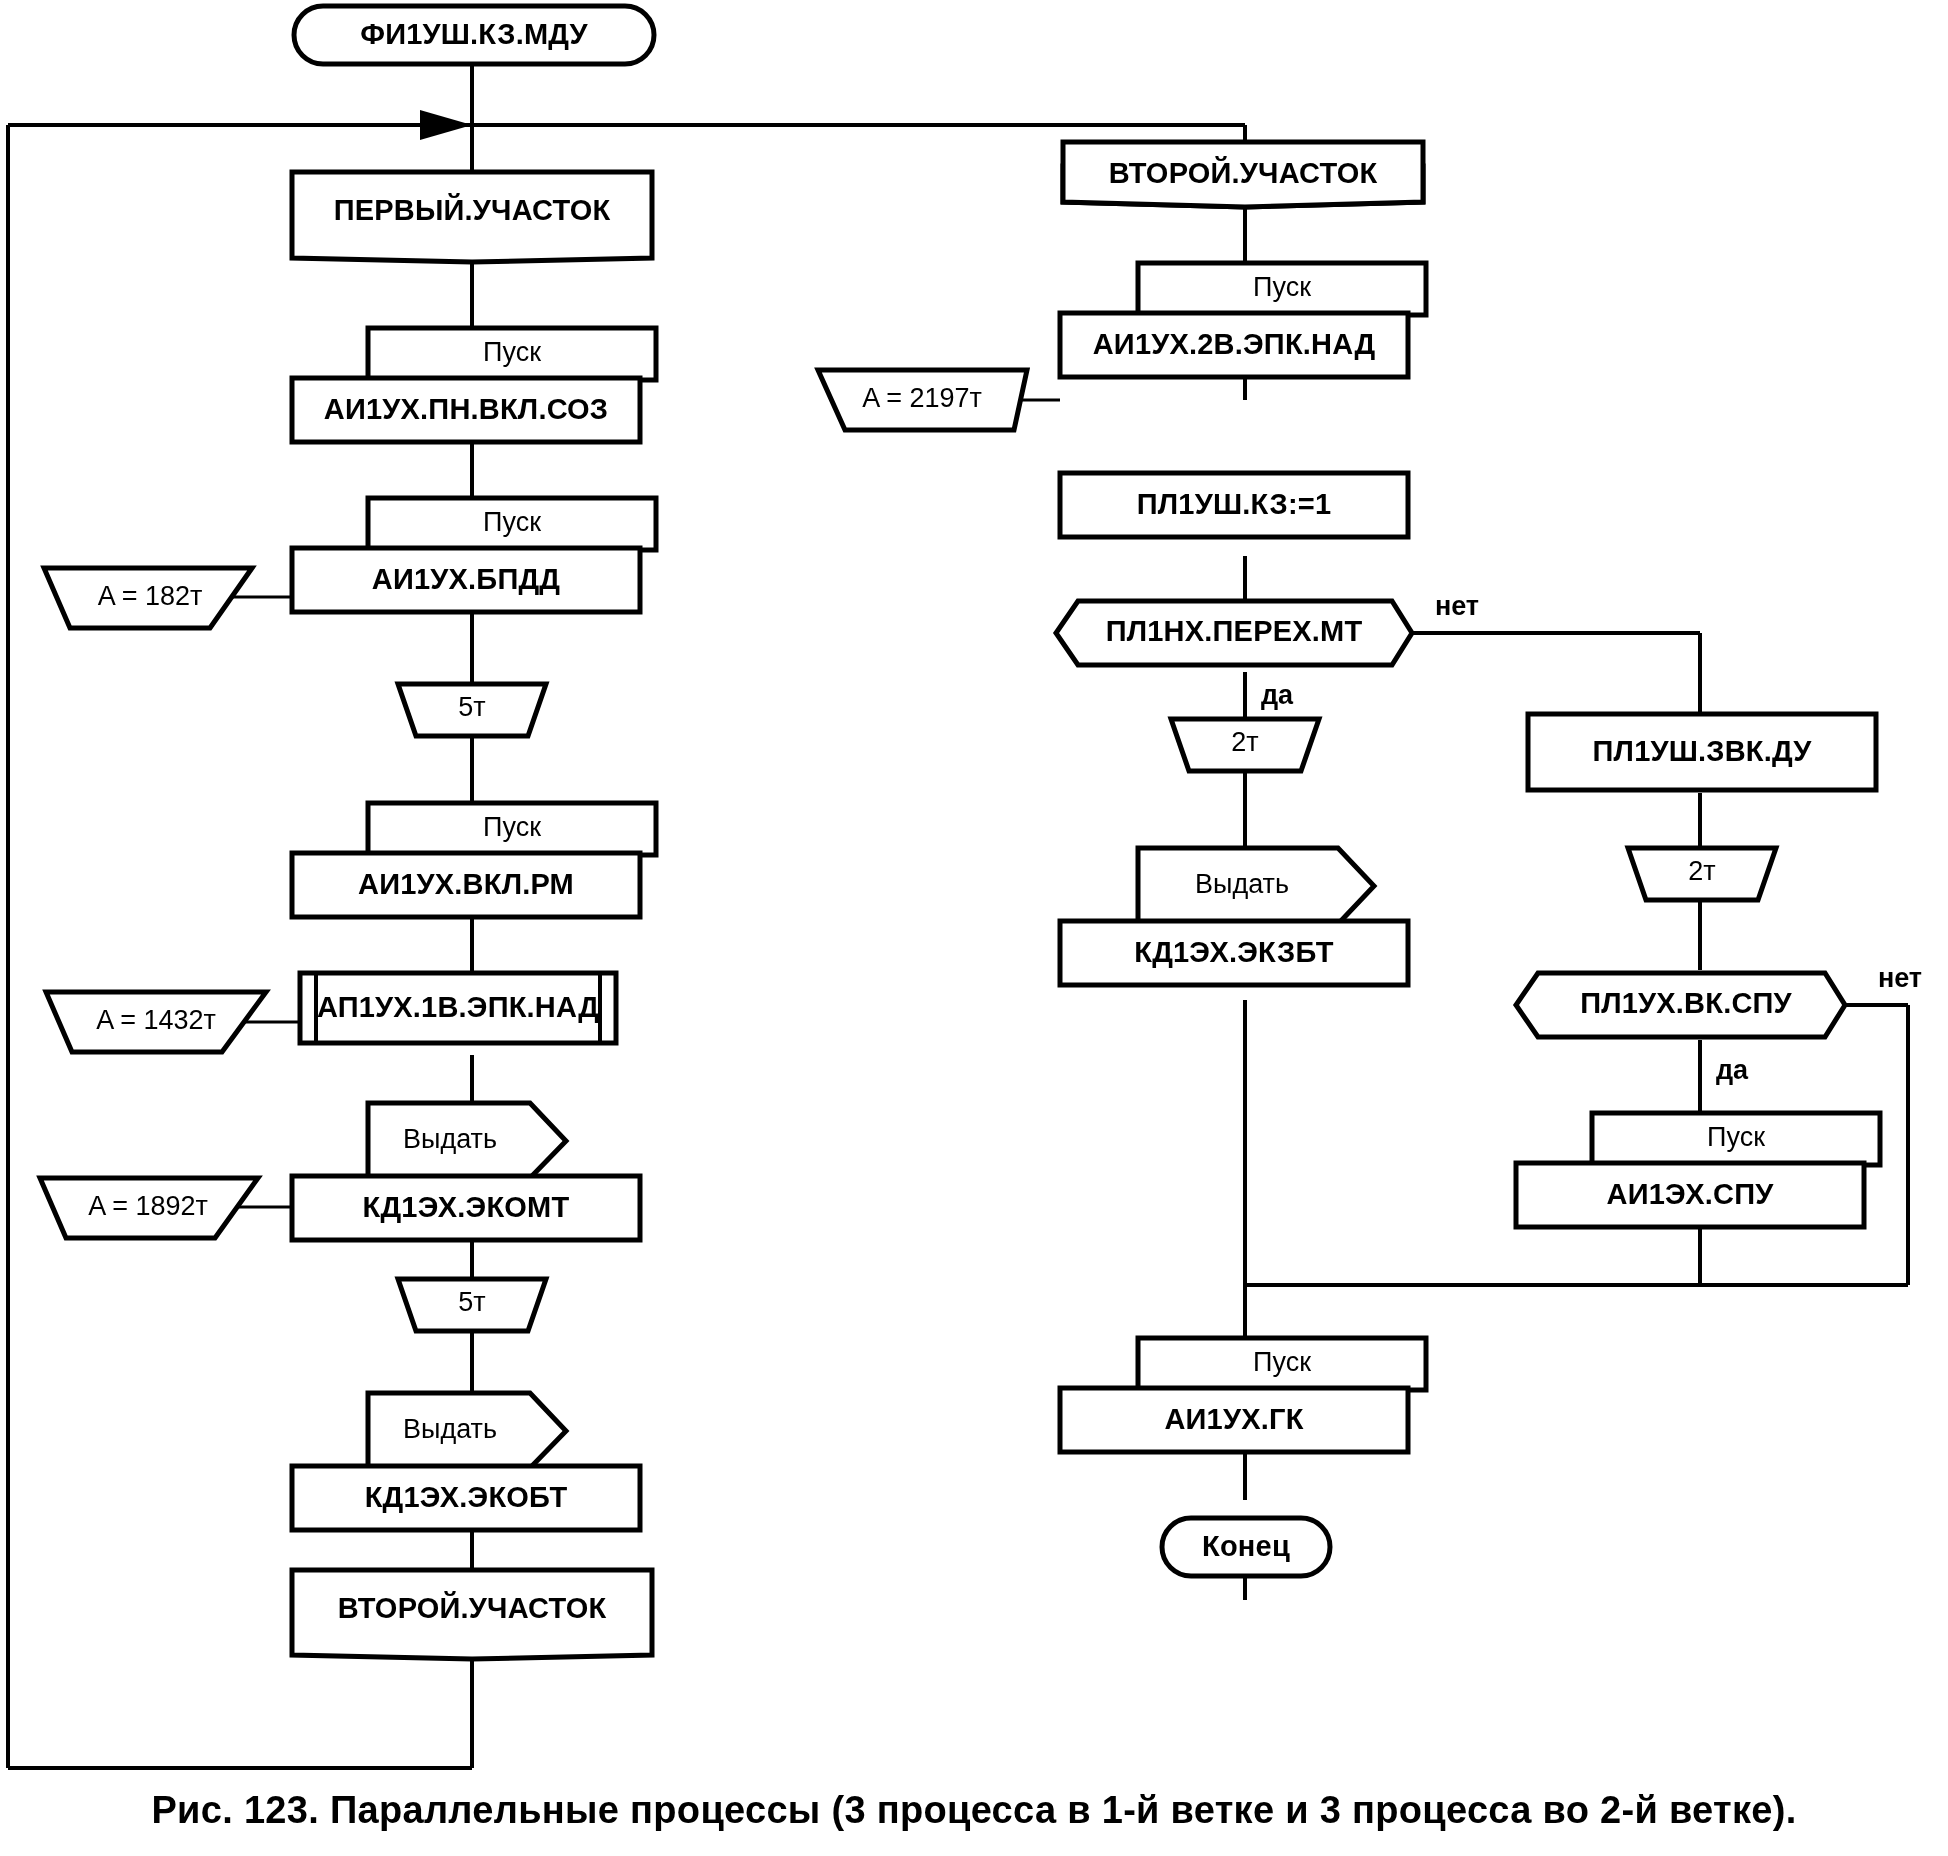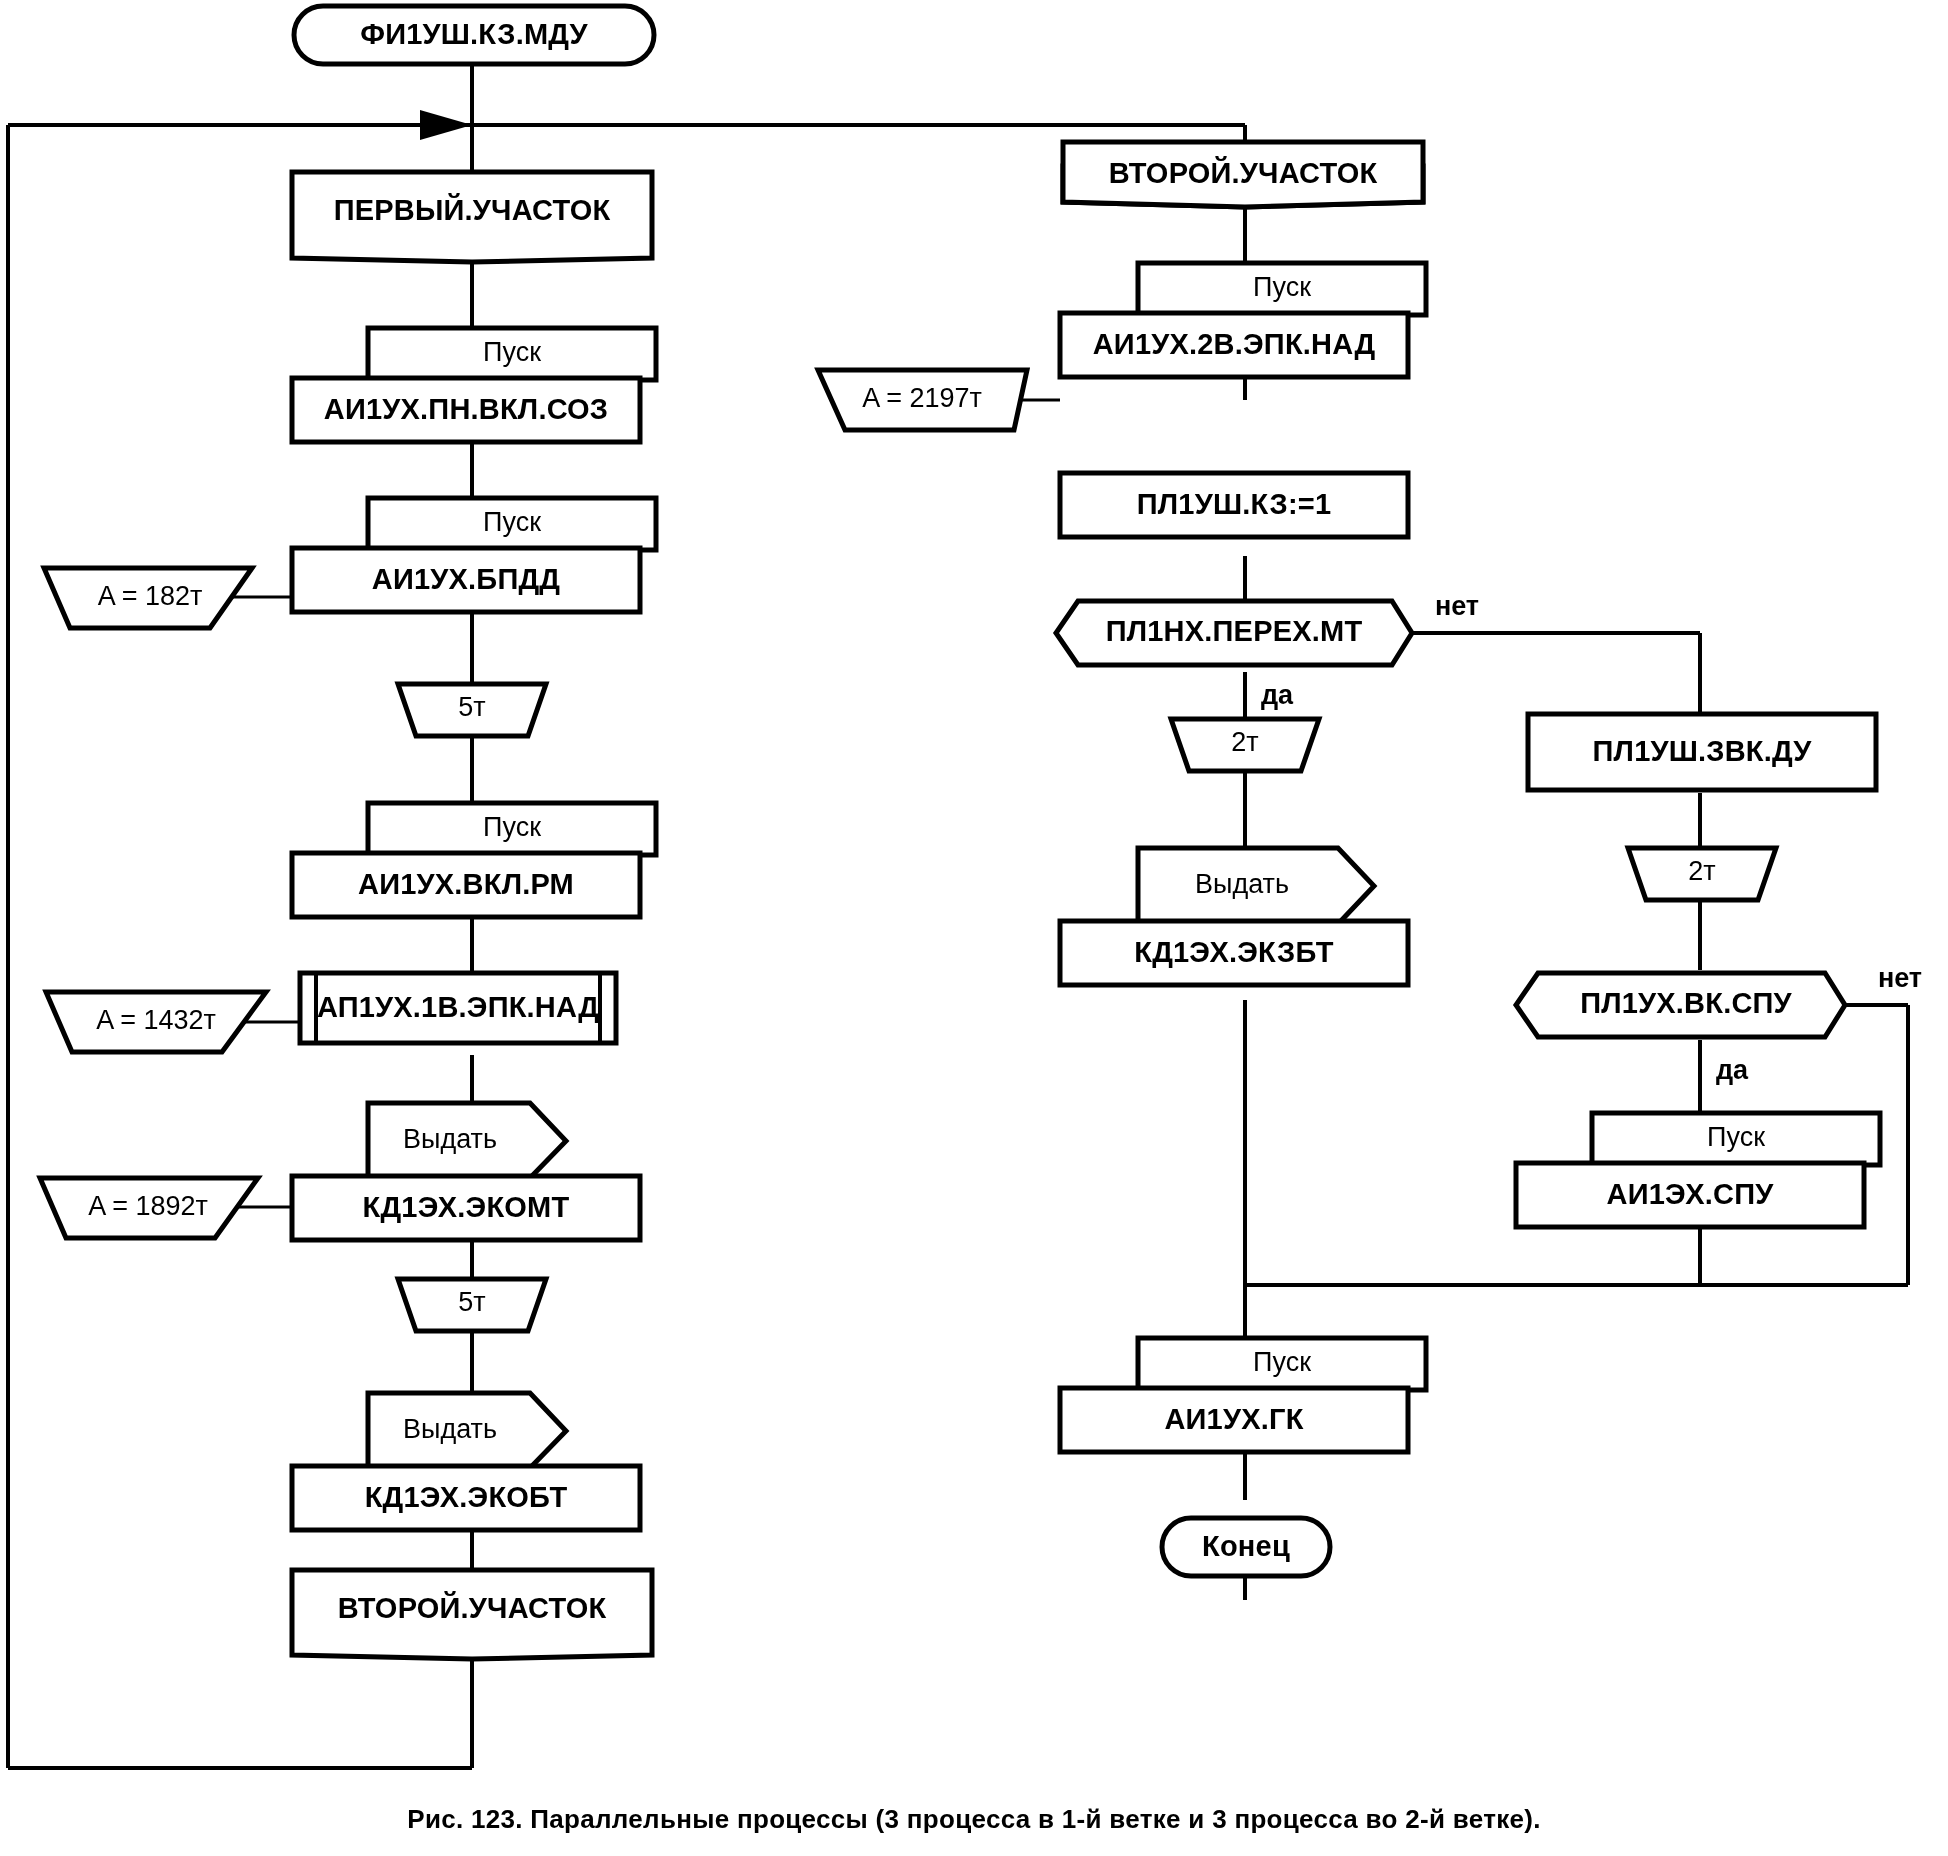--- a/index.html
+++ b/index.html
@@ -69,21 +69,21 @@
     dominant-baseline: middle;
     font-weight: 600;
   }
   .caption {
     position: absolute;
     left: 0;
     right: 0;
     bottom: 18px;
     text-align: center;
     font-family: "Liberation Sans", sans-serif;
-    font-size: 26px;
+    font-size: 38px;
     font-weight: bold;
     color: #000000;
     line-height: 1.42;
     letter-spacing: 0.3px;
   }
 </style>
 </head>
 <body>
 
 <div id="diagram-root">

